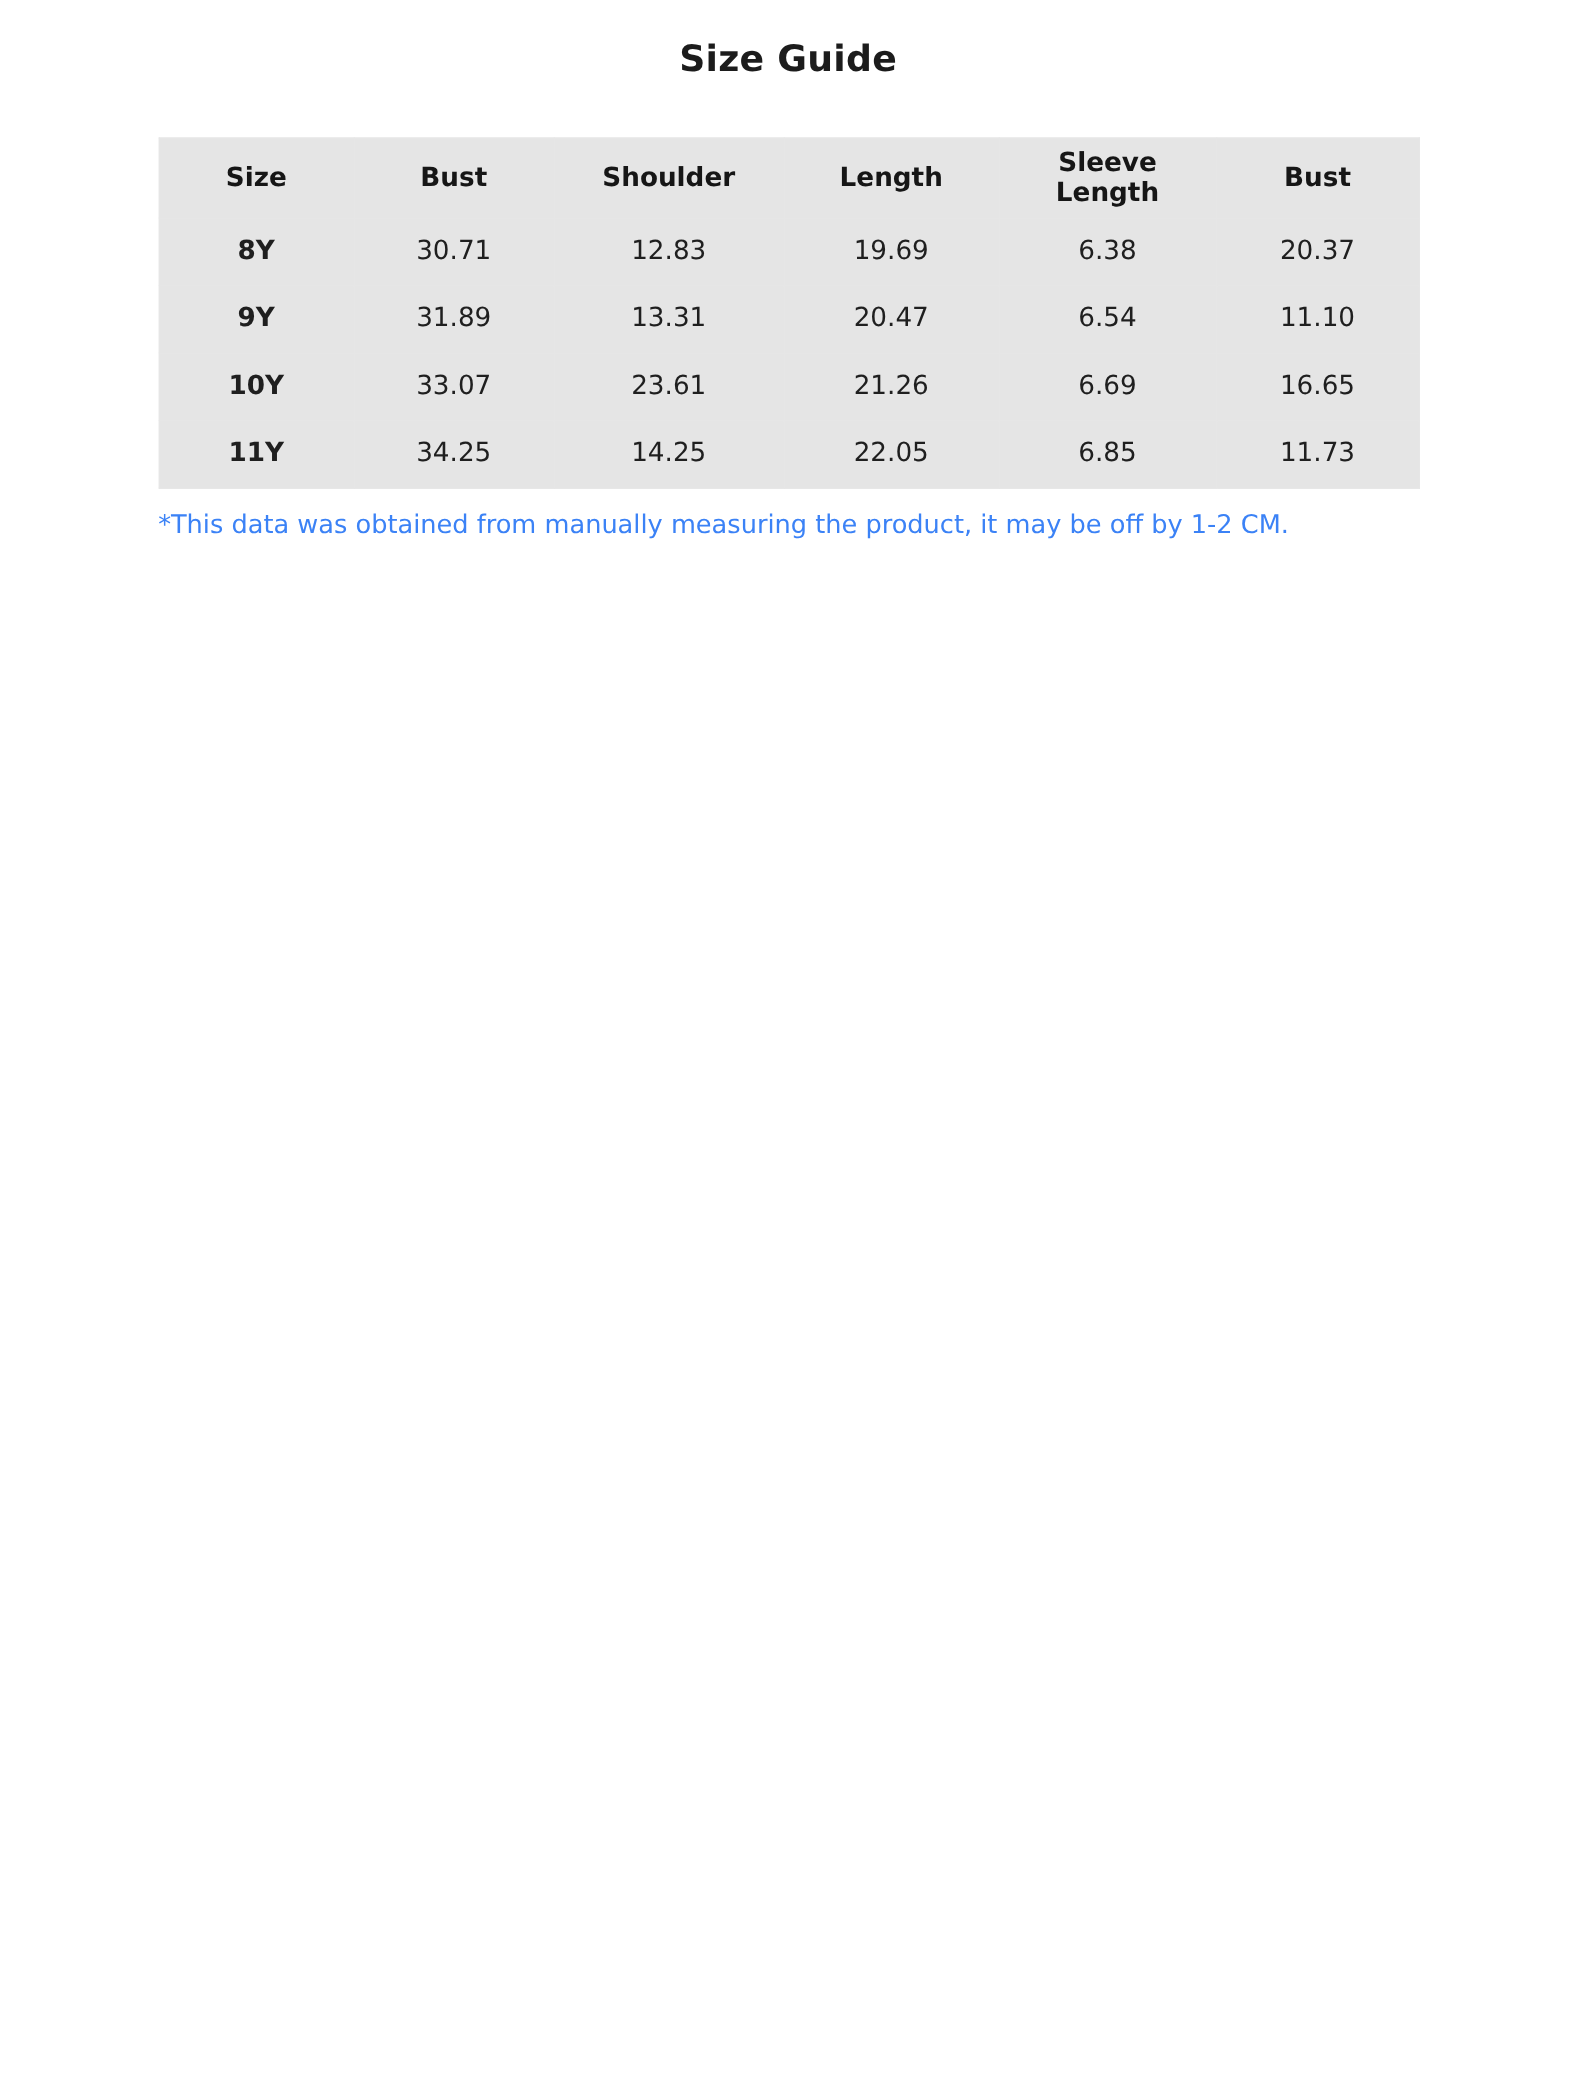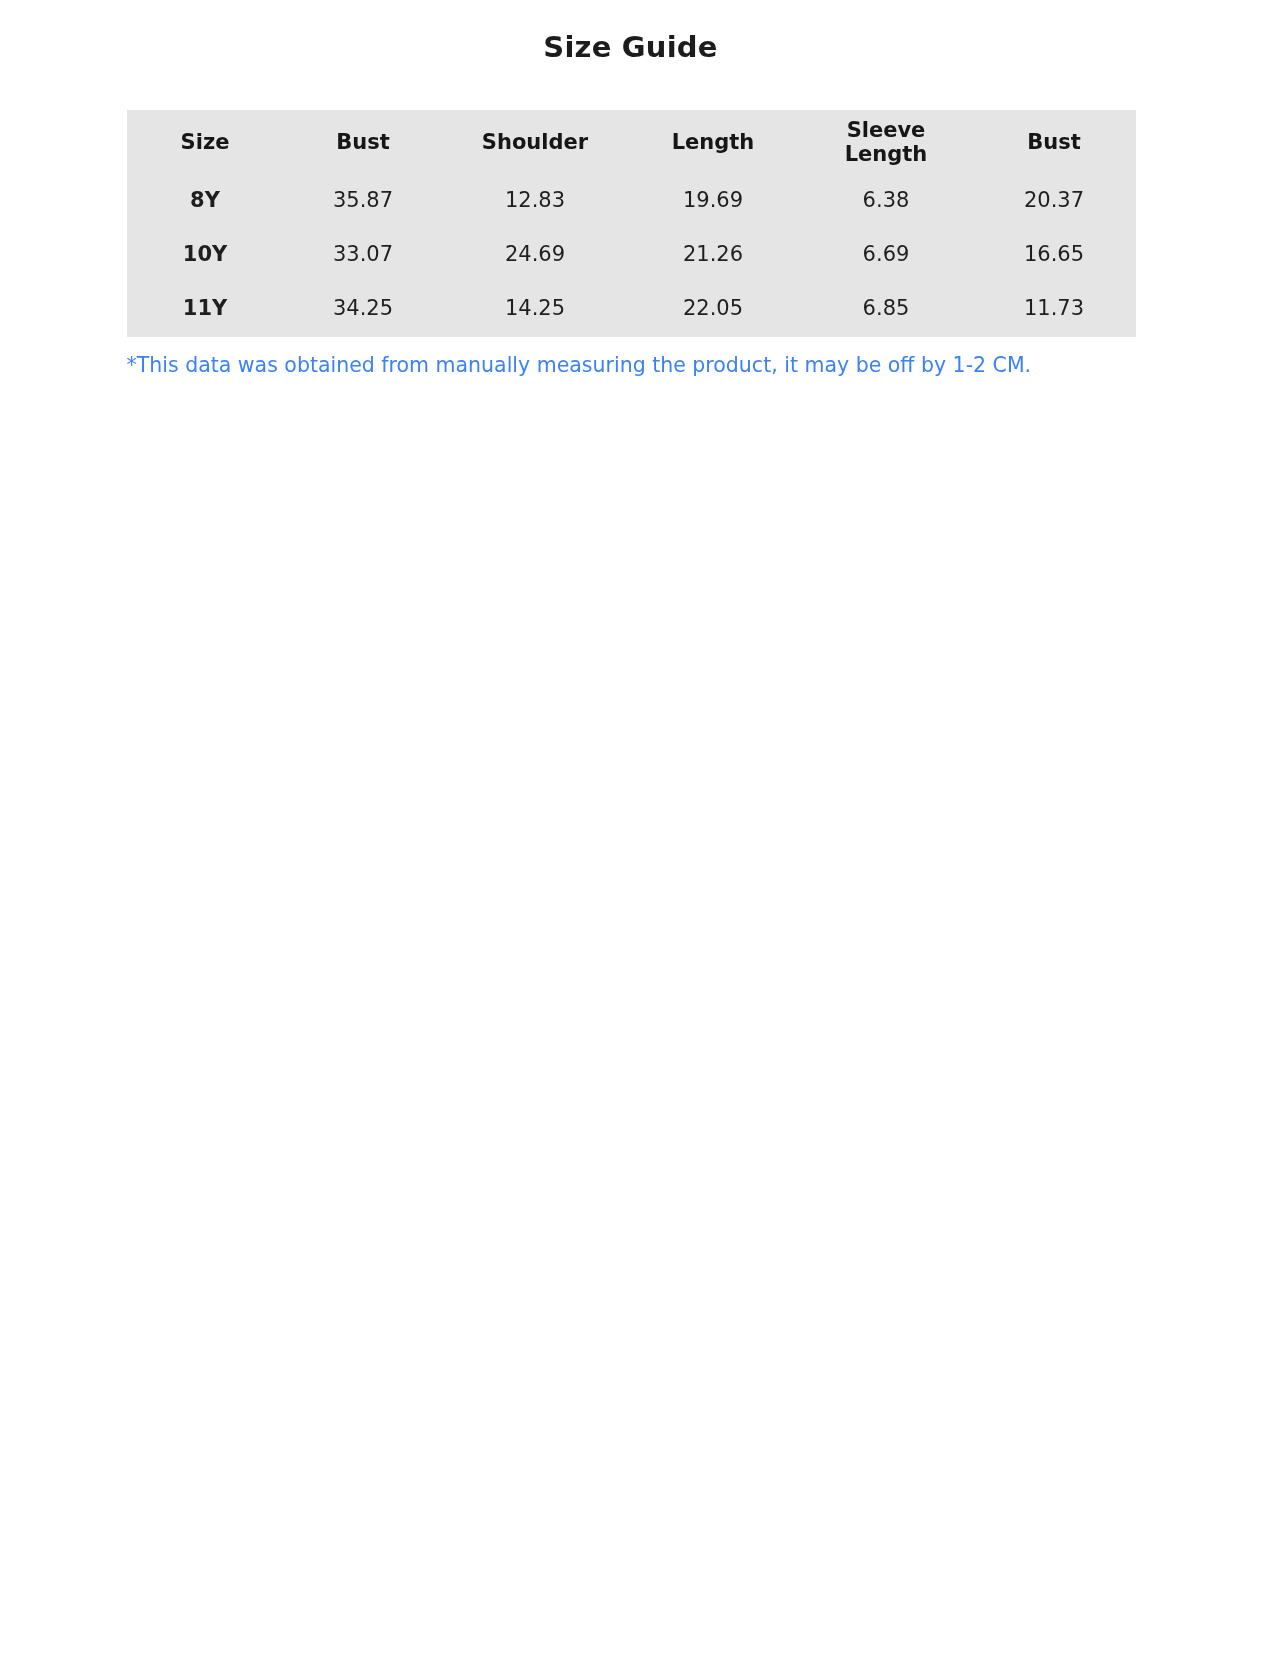--- a/index.html
+++ b/index.html
@@ -132,30 +132,38 @@
             <span class="hdr-stack">Length</span>
           </th>
           <th>
             <span class="hdr-stack">Bust</span>
           </th>
         </tr>
       </thead>
       <tbody>
         <tr>
           <td class="size-cell">8Y</td>
-          <td>35.87</td>
+          <td>30.71</td>
           <td>12.83</td>
           <td>19.69</td>
           <td>6.38</td>
           <td>20.37</td>
         </tr>
         <tr>
+          <td class="size-cell">9Y</td>
+          <td>31.89</td>
+          <td>13.31</td>
+          <td>20.47</td>
+          <td>6.54</td>
+          <td>11.10</td>
+        </tr>
+        <tr>
           <td class="size-cell">10Y</td>
           <td>33.07</td>
-          <td>24.69</td>
+          <td>23.61</td>
           <td>21.26</td>
           <td>6.69</td>
           <td>16.65</td>
         </tr>
         <tr>
           <td class="size-cell">11Y</td>
           <td>34.25</td>
           <td>14.25</td>
           <td>22.05</td>
           <td>6.85</td>

